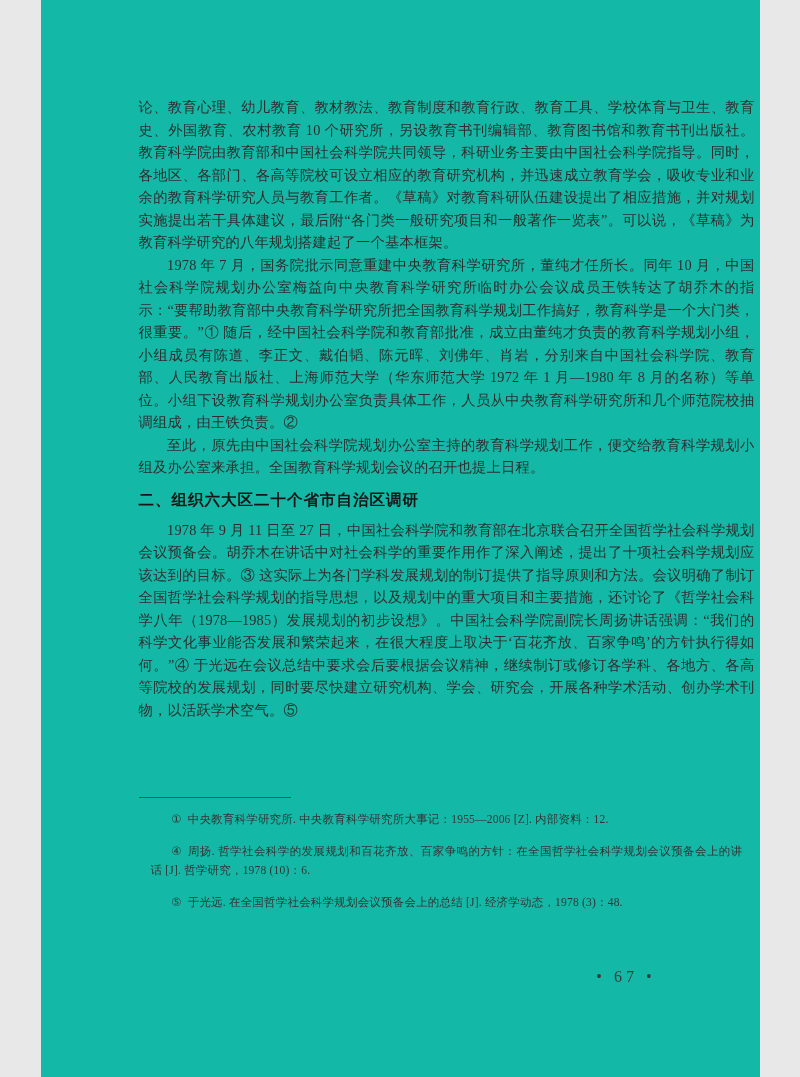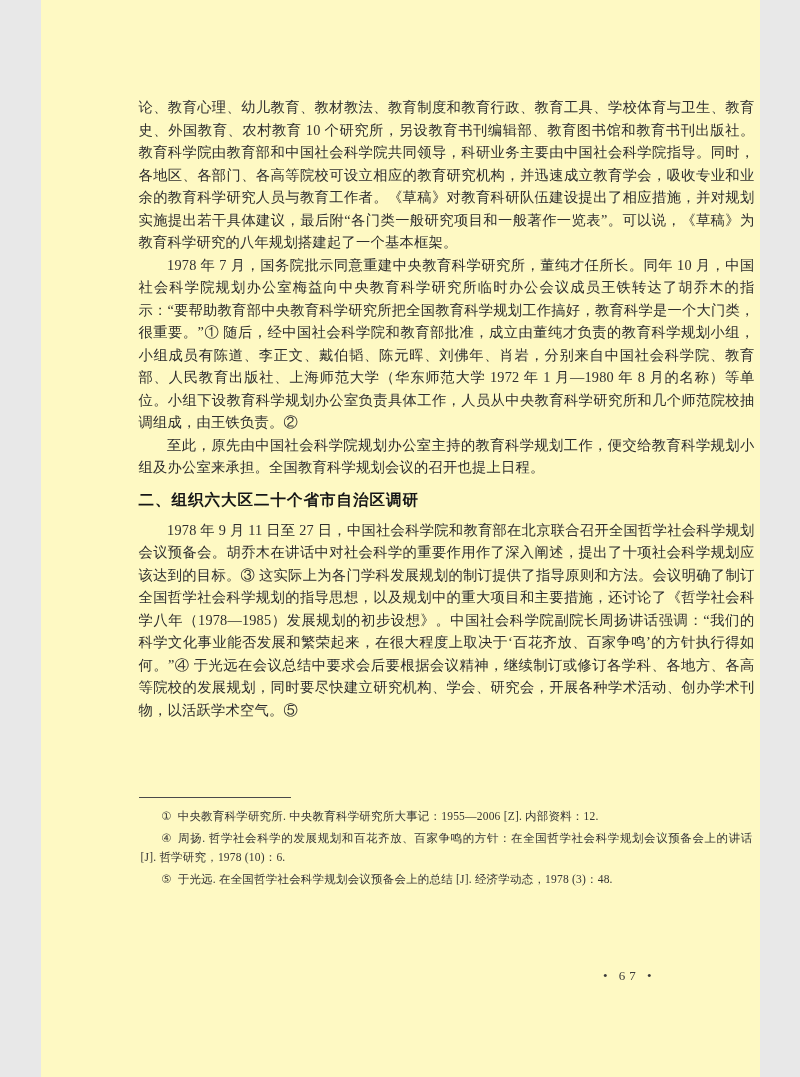--- a/index.html
+++ b/index.html
@@ -1,20 +1,20 @@
 <!DOCTYPE html>
 <html><head>
 <meta charset="utf-8">
 <style>
   html,body{margin:0;padding:0;background:#e8e8e8;}
   .page{
     position:relative;
     width:719px;height:1077px;
     margin:0 auto;
-    background:#fef9c3;
+    background:#14b8a6;
     color:#2e2e2e;
     font-family:"Liberation Serif","DejaVu Serif",serif;
     overflow:hidden;
   }
   .main{
     position:absolute;
     left:98px;top:96px;width:616px;
   }
   .para{
     margin:0;
@@ -38,33 +38,33 @@
   .footnote-area{
     position:absolute;
     left:98px;top:797px;width:616px;
   }
   .fn-rule{
     width:152px;height:0;
     border-top:1px solid #4a4a4a;
     margin:0 0 9px 0;
   }
   .fn{
-    margin:2px;
+    margin:12px;
     font-size:11.5px;
     line-height:19.5px;
     text-align:justify;
     text-indent:1.8em;
     color:#343434;
     letter-spacing:0.2px;
   }
   .fn-marker{margin-right:6px;}
   .page-number{
     position:absolute;
     top:968px;right:104px;
-    font-size:13px;
+    font-size:16px;
     color:#3a3a3a;
     letter-spacing:4px;
     font-family:"Liberation Serif","DejaVu Serif",serif;
   }
 </style>
 </head>
 <body>
 
 <div class="page">
 

